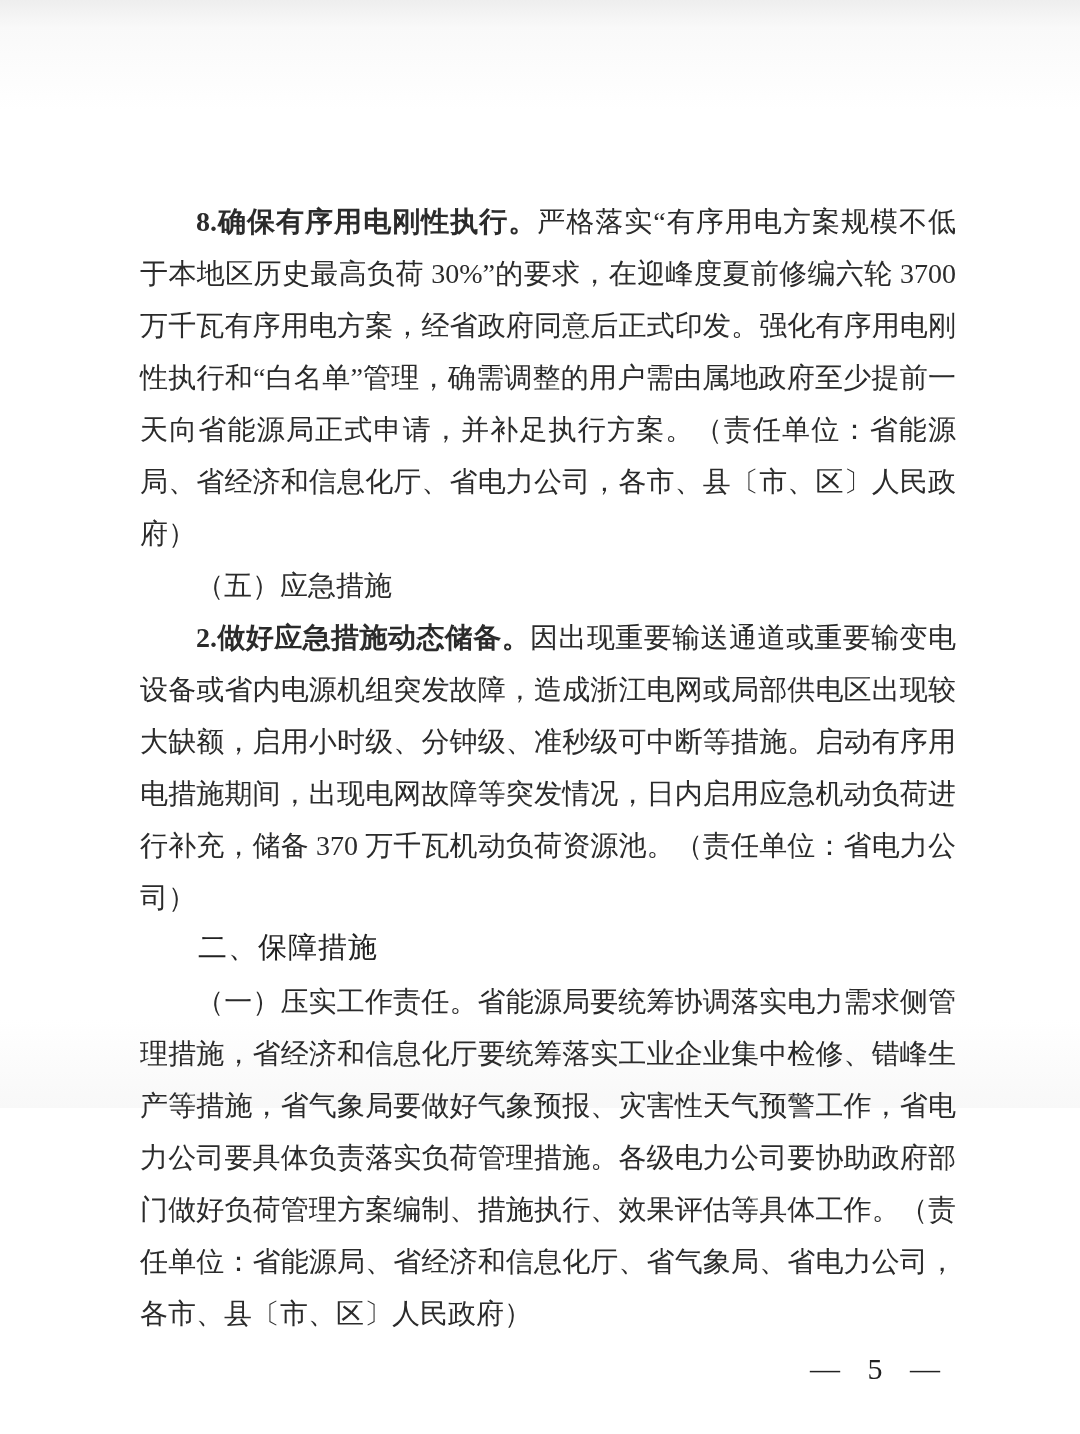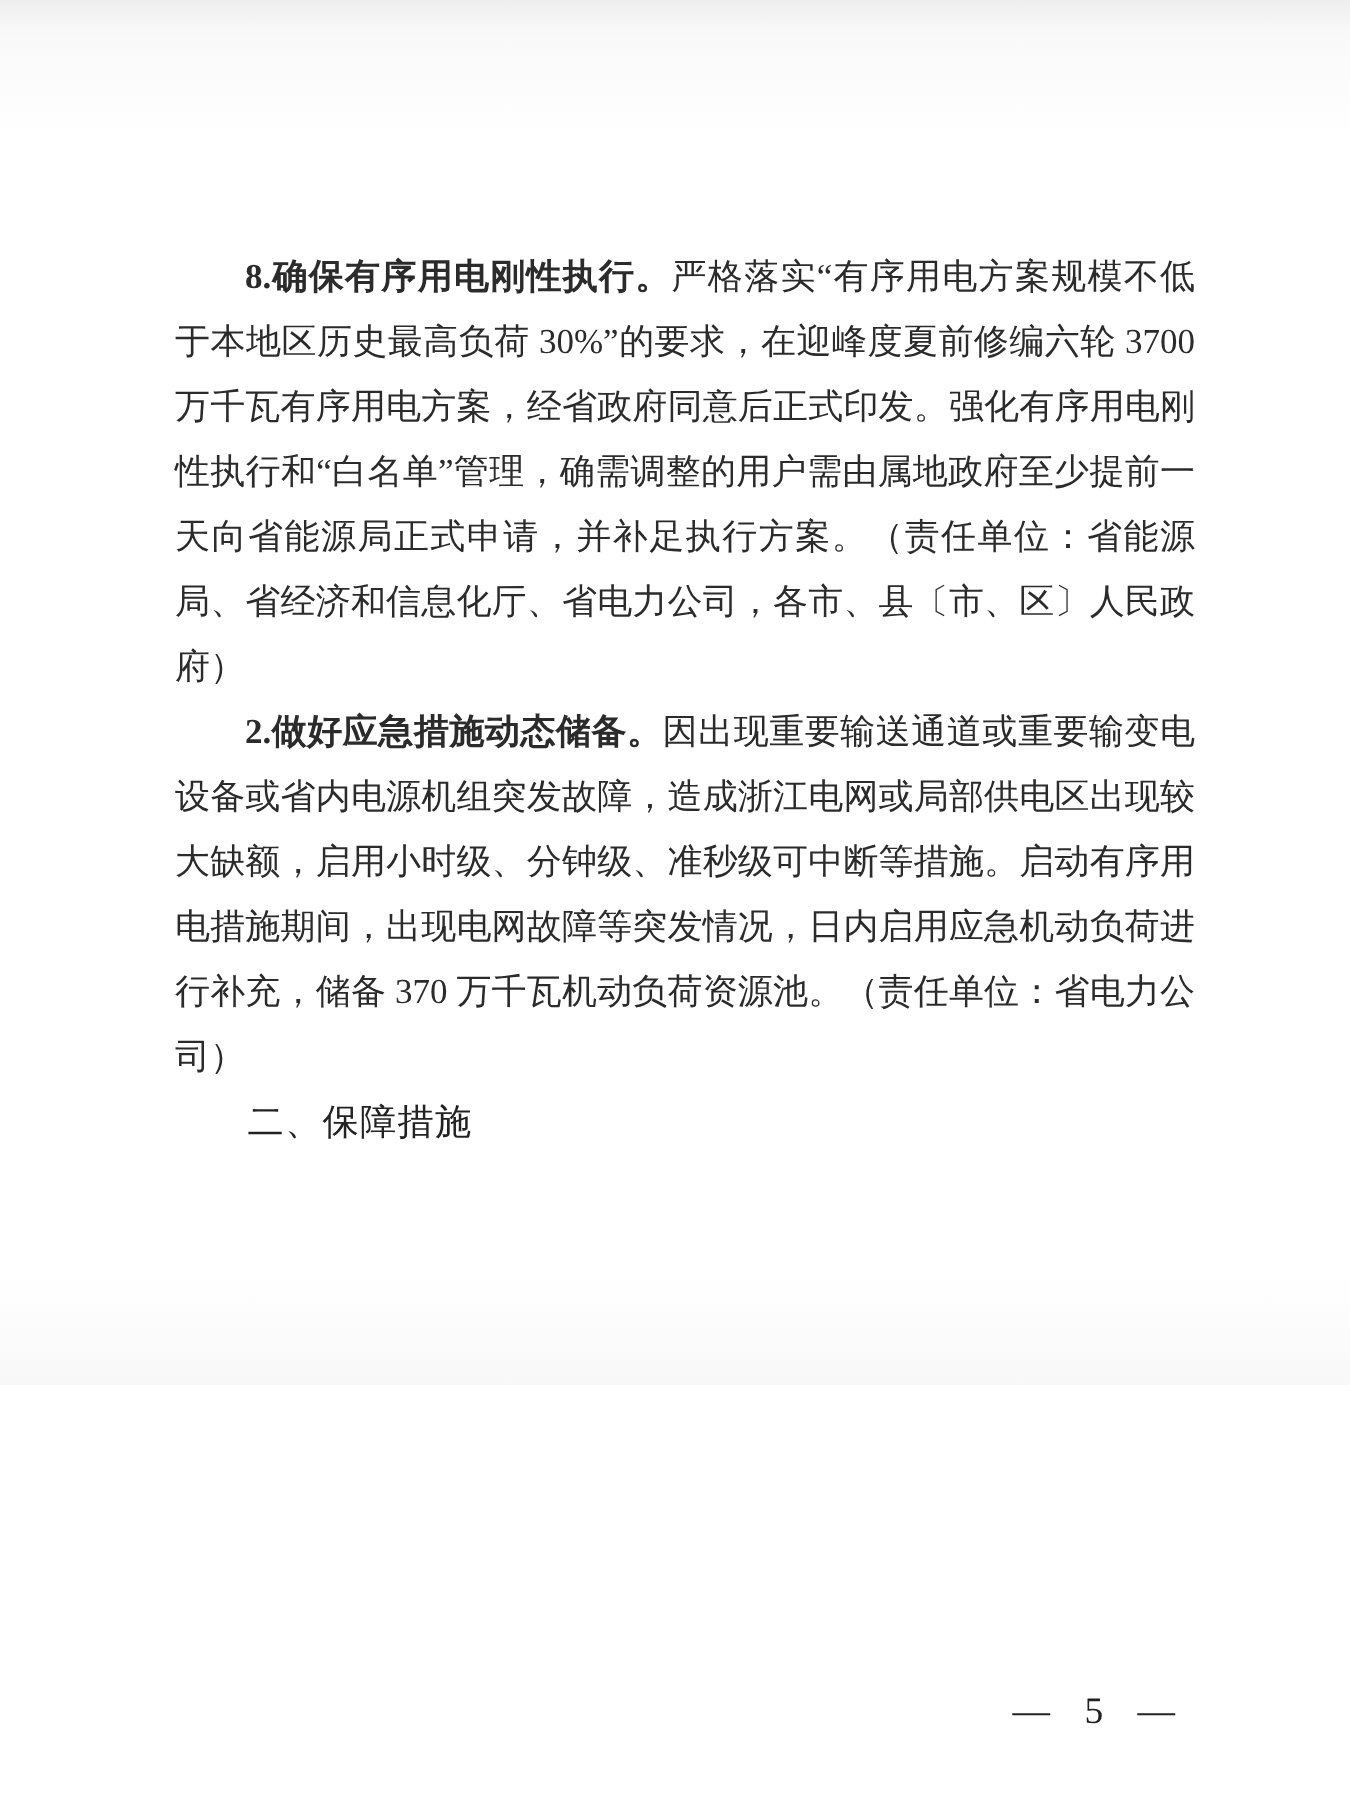--- a/index.html
+++ b/index.html
@@ -36,21 +36,21 @@
     padding: 0;
     text-indent: 2em;
   }
   .seg-bold {
     font-weight: 700;
   }
   .seg-normal {
     font-weight: 400;
   }
   p.heading {
-    font-family: Liberation Serif, serif;
+    font-family: Liberation Mono, monospace;
     font-weight: 700;
     font-size: 29px;
     color: #222222;
     letter-spacing: 1px;
   }
   .footer-page-number {
     position: absolute;
     right: 138px;
     top: 1352px;
     font-family: "Liberation Serif", "DejaVu Serif", serif;
@@ -59,17 +59,19 @@
     word-spacing: 16px;
     letter-spacing: 2px;
   }
 </style>
 </head>
 <body>
 
 <div class="page">
   <div class="doc-body">
       <p class="para"><span class="seg-bold">8.确保有序用电刚性执行。</span><span class="seg-normal">严格落实“有序用电方案规模不低于本地区历史最高负荷 30%”的要求，在迎峰度夏前修编六轮 3700 万千瓦有序用电方案，经省政府同意后正式印发。强化有序用电刚性执行和“白名单”管理，确需调整的用户需由属地政府至少提前一天向省能源局正式申请，并补足执行方案。（责任单位：省能源局、省经济和信息化厅、省电力公司，各市、县〔市、区〕人民政府）</span></p>
+      <p class="para"><span class="seg-normal">（五）应急措施</span></p>
       <p class="para"><span class="seg-bold">2.做好应急措施动态储备。</span><span class="seg-normal">因出现重要输送通道或重要输变电设备或省内电源机组突发故障，造成浙江电网或局部供电区出现较大缺额，启用小时级、分钟级、准秒级可中断等措施。启动有序用电措施期间，出现电网故障等突发情况，日内启用应急机动负荷进行补充，储备 370 万千瓦机动负荷资源池。（责任单位：省电力公司）</span></p>
       <p class="para heading"><span class="seg-normal">二、保障措施</span></p>
+      <p class="para"><span class="seg-normal">（一）压实工作责任。省能源局要统筹协调落实电力需求侧管理措施，省经济和信息化厅要统筹落实工业企业集中检修、错峰生产等措施，省气象局要做好气象预报、灾害性天气预警工作，省电力公司要具体负责落实负荷管理措施。各级电力公司要协助政府部门做好负荷管理方案编制、措施执行、效果评估等具体工作。（责任单位：省能源局、省经济和信息化厅、省气象局、省电力公司，各市、县〔市、区〕人民政府）</span></p>
     </div>
   <div class="footer-page-number">— 5 —</div>
 </div>
 
 </body></html>

